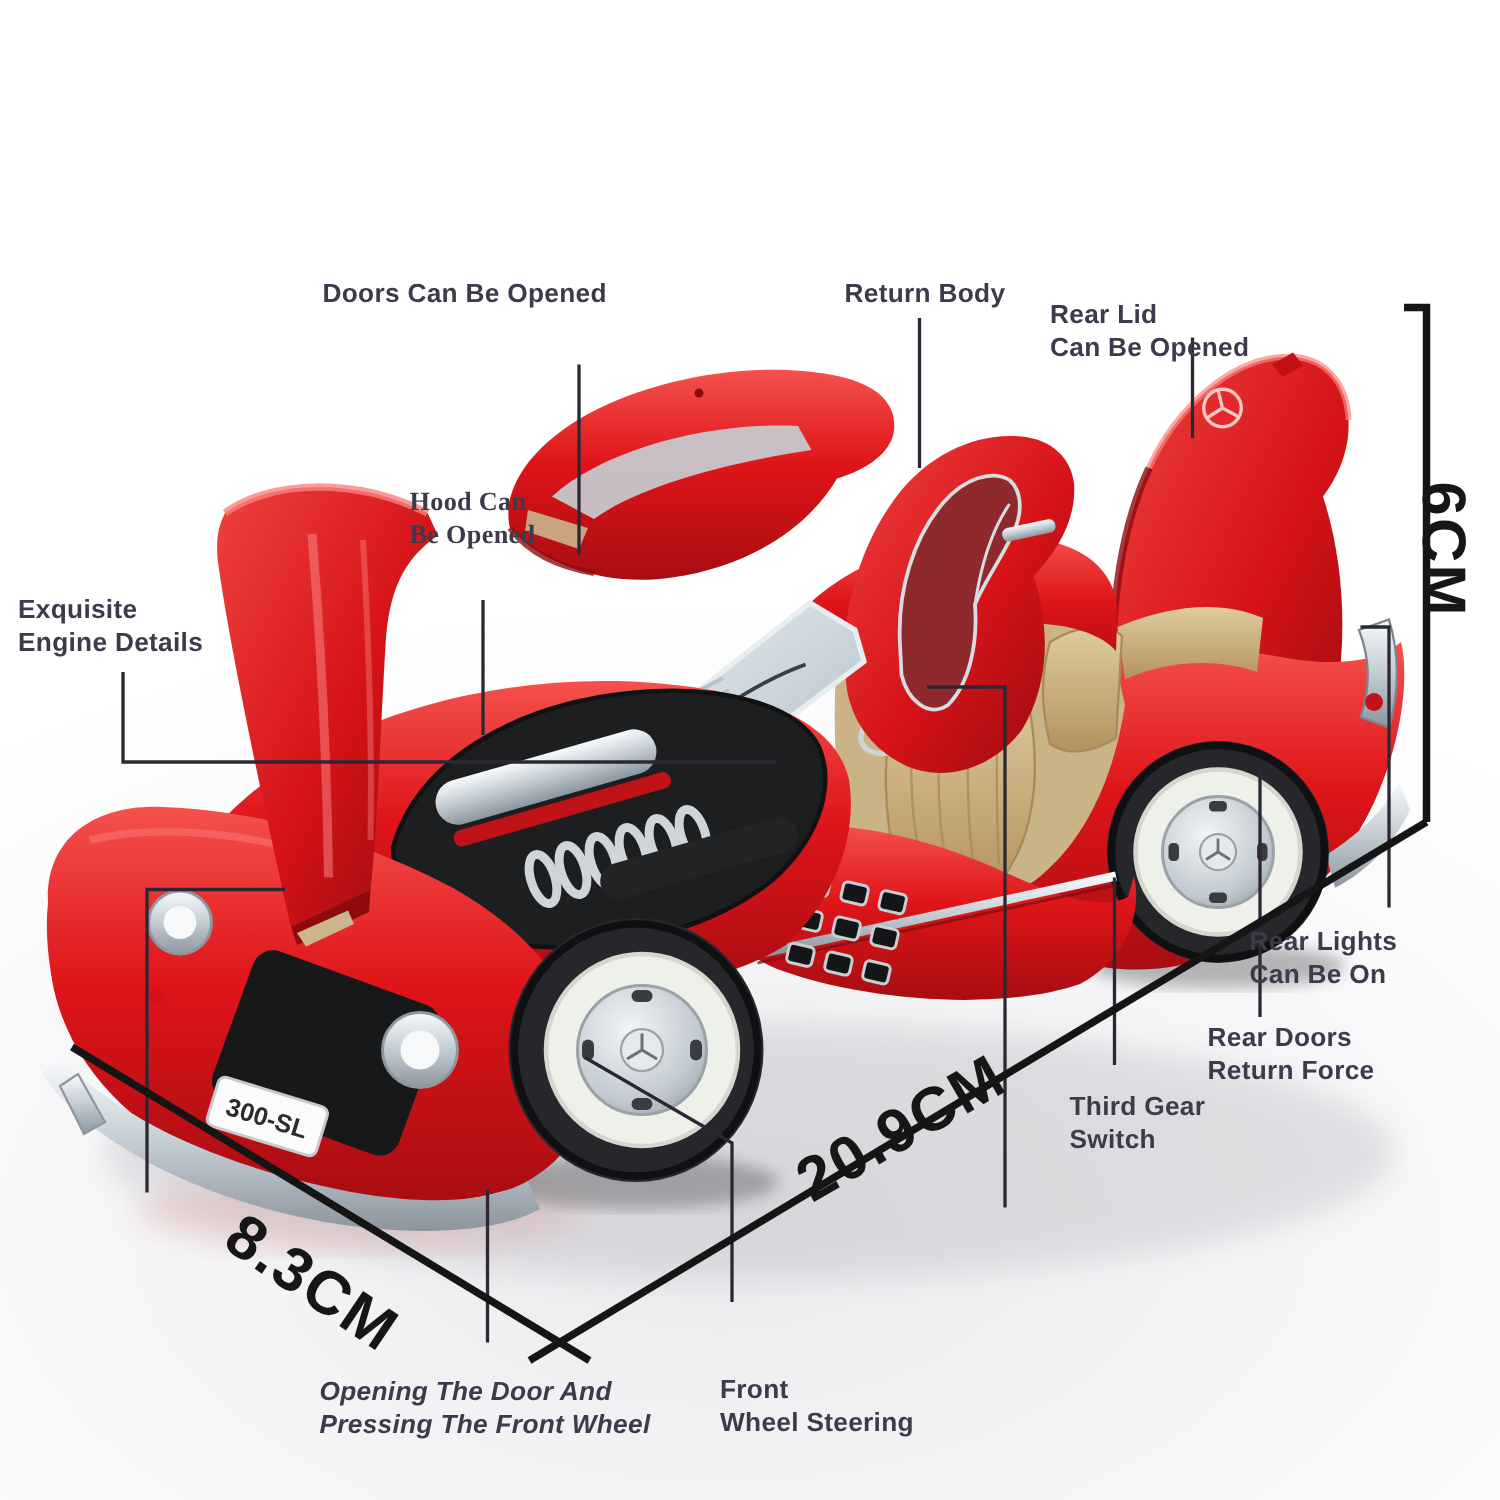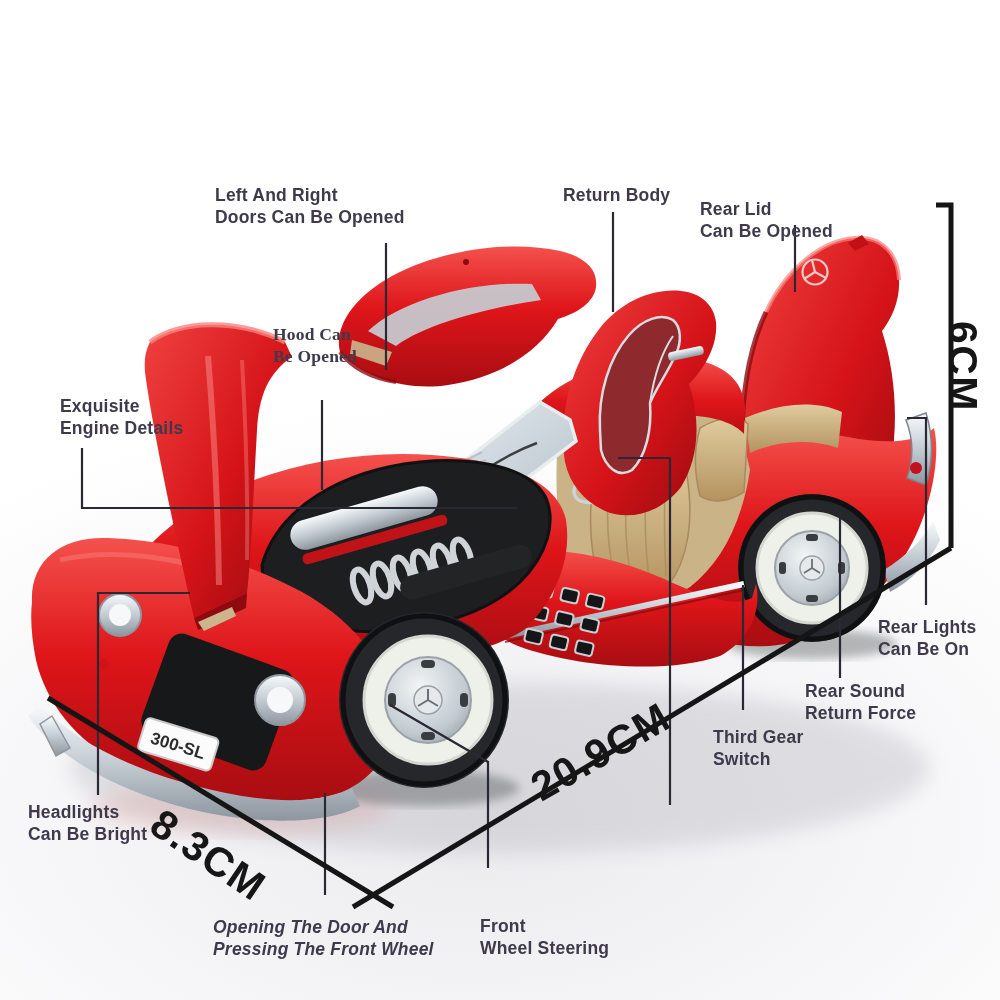--- a/index.html
+++ b/index.html
@@ -261,71 +261,66 @@
     </g>
 
     <g stroke="#151515" stroke-width="5" fill="none">
       <path d="M48,698 L393,907"></path>
       <path d="M353,907 L951,548"></path>
       <path d="M936,205 L951,205 L951,548"></path>
     </g>
   </svg>
 
   <div class="label" style="left:215px;top:184px;">
-    <div>Left And Right</div>
     <div>Doors Can Be Opened</div>
   </div>
 
   <div class="label" style="left:563px;top:184px;">
     <div>Return Body</div>
   </div>
 
   <div class="label" style="left:700px;top:166px;margin-top:32px;">
     <div>Rear Lid</div>
     <div>Can Be Opened</div>
   </div>
 
   <div class="label" style="left:273px;top:323px;font-family:Liberation Serif, serif;">
     <div>Hood Can</div>
     <div>Be Opened</div>
   </div>
 
-  <div class="label" style="left:12px;top:395px;margin-left:48px;">
+  <div class="label" style="left:12px;top:395px;">
     <div>Exquisite</div>
     <div>Engine Details</div>
   </div>
 
-  <div class="label" style="left:878px;top:616px;">
+  <div class="label" style="left:833px;top:616px;">
     <div>Rear Lights</div>
     <div>Can Be On</div>
   </div>
 
   <div class="label" style="left:805px;top:680px;">
-    <div>Rear Sound</div>
+    <div>Rear Doors</div>
     <div>Return Force</div>
   </div>
 
   <div class="label" style="left:713px;top:726px;">
     <div>Third Gear</div>
     <div>Switch</div>
   </div>
 
 
   <div class="label" style="left:480px;top:891px;margin-top:24px;">
     <div>Front</div>
     <div>Wheel Steering</div>
   </div>
 
   <div class="label" style="left:213px;top:916px;font-style:italic;">
     <div>Opening The Door And</div>
     <div>Pressing The Front Wheel</div>
   </div>
 
-  <div class="label" style="left:28px;top:801px;">
-    <div>Headlights</div>
-    <div>Can Be Bright</div>
-  </div>
 
   <div class="dim dim-83">8.3CM</div>
   <div class="dim dim-209">20.9CM</div>
   <div class="dim dim-6">6CM</div>
 
 </div>
 
 </body></html>

